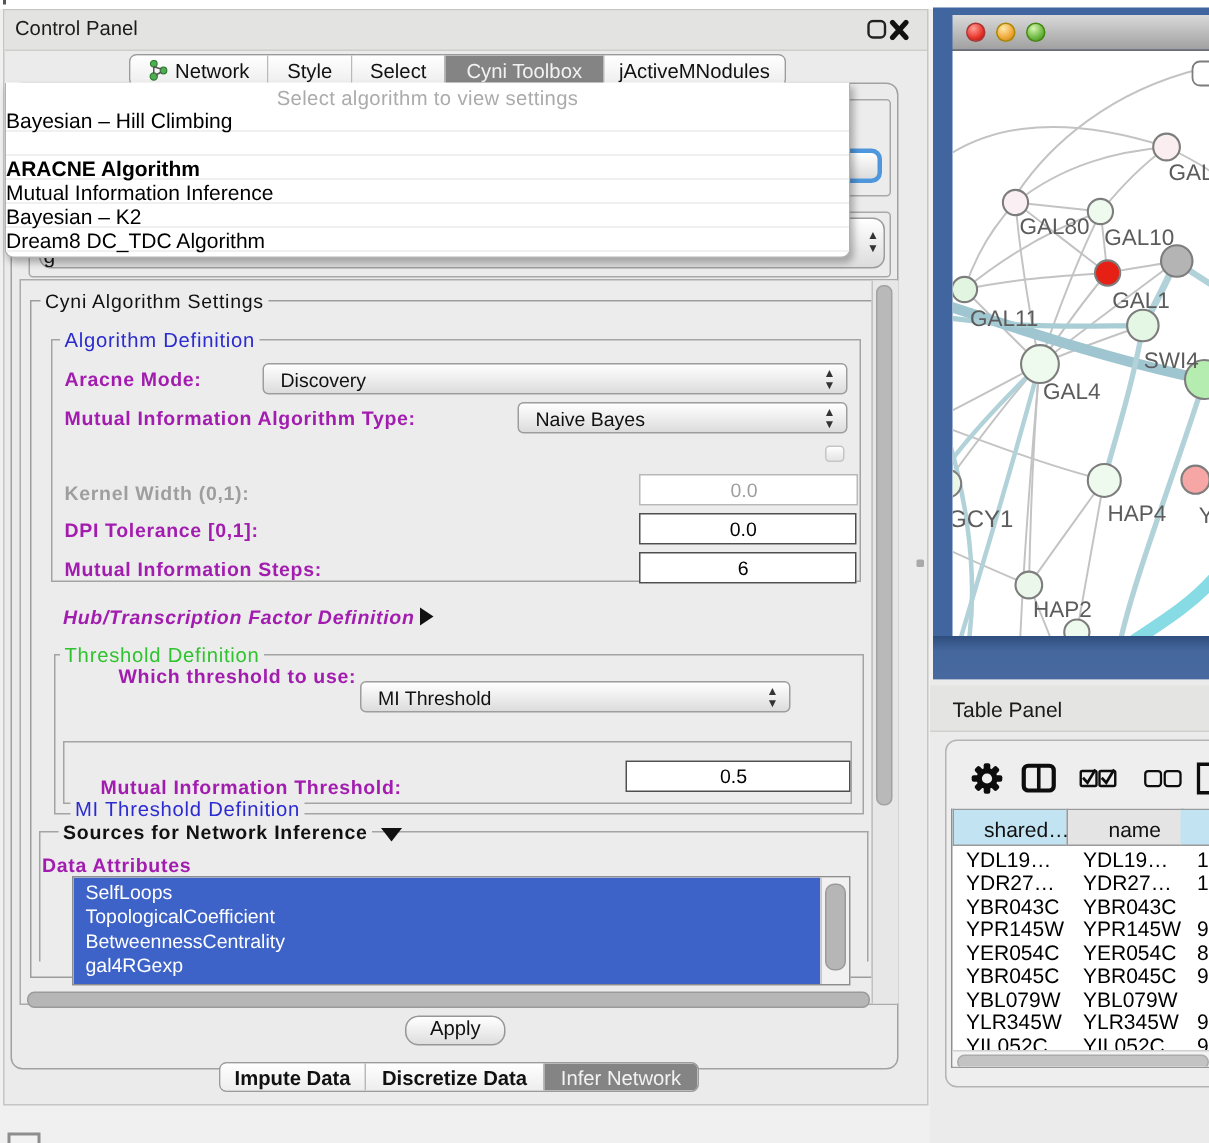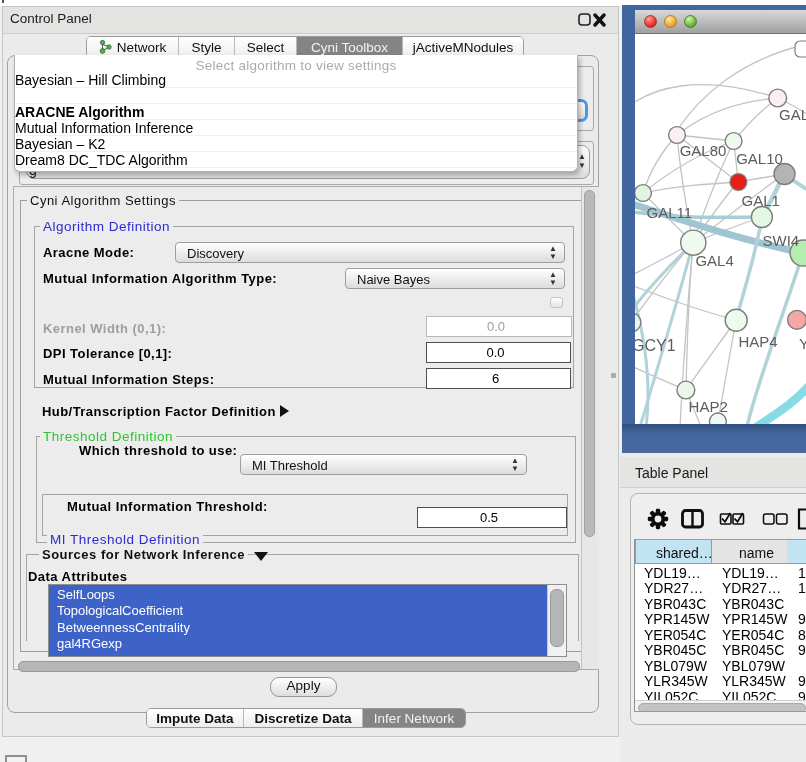--- a/index.html
+++ b/index.html
@@ -10,32 +10,32 @@
 
 #win{left:2px;top:6px;width:615px;height:729px;background:#ebebeb;border:1px solid #c6c6c4;}
 #titlebar{left:0;top:0;width:100%;height:26px;background:#e3e3e1;border-bottom:1px solid #cdcdcb;}
 #titlebar .t{position:absolute;left:7px;top:4px;font-size:13.5px;color:#1c1c1c;}
 
 .seg{position:absolute;display:flex;border:1px solid #9b9b9b;border-radius:5px;background:#fdfdfd;overflow:hidden;}
 .seg .s{display:flex;align-items:center;justify-content:center;font-size:13.5px;color:#111;border-right:1px solid #b9b9b9;background:linear-gradient(#ffffff,#ededed);}
 .seg .s:last-child{border-right:none;}
 .seg .s.sel{background:#848484;color:#f2f2f2;}
 
-#popup{left:14px;top:55px;width:562px;height:116px;background:#ffffff;border:1px solid #b2b2b2;border-top:none;border-radius:0 0 6px 6px;box-shadow:2px 3px 5px rgba(0,0,0,0.28);z-index:30;}
+#popup{left:3px;top:55px;width:562px;height:116px;background:#ffffff;border:1px solid #b2b2b2;border-top:none;border-radius:0 0 6px 6px;box-shadow:2px 3px 5px rgba(0,0,0,0.28);z-index:30;}
 #popup .hd{position:absolute;left:0;top:3px;width:100%;text-align:center;font-size:13.5px;color:#ababab;letter-spacing:0.25px;}
 #popup .it{position:absolute;left:0px;font-size:14px;color:#000;white-space:nowrap;}
 
 #sp{left:13px;top:186px;width:584px;height:482px;background:#ececec;border:1px solid #ababab;}
 .grp{position:absolute;border:1px solid #a4a4a4;}
 .grplab{position:absolute;background:#ececec;padding:0 3px;font-size:13px;white-space:nowrap;z-index:2;letter-spacing:0.5px;}
 .combo{position:absolute;border:1px solid #9d9d9d;border-radius:4px;background:linear-gradient(#ffffff,#dcdcdc);box-shadow:inset 0 1px 0 #fff;}
 .combo .ct{position:absolute;left:11px;top:3px;font-size:13px;color:#111;}
 .combo .ar{position:absolute;right:7px;top:1.5px;font-size:8px;color:#333;line-height:8.5px;}
 .fld{position:absolute;background:#ffffff;font-size:13px;text-align:center;}
-.lab{position:absolute;font-size:13px;color:#000000;font-weight:bold;white-space:nowrap;letter-spacing:0.45px;}
+.lab{position:absolute;font-size:13px;color:#a21caf;font-weight:bold;white-space:nowrap;letter-spacing:0.45px;}
 .dis{color:#9e9e9e !important;}
 
 #bluewin{left:622px;top:5px;width:184px;height:448px;background:#40659f;}
 #bluebot{position:absolute;left:0;top:419px;width:184px;height:29px;background:linear-gradient(#2f4e7e,#44679d 35%,#47699f);}
 #mactb{position:absolute;left:13px;top:5px;width:171px;height:23px;background:linear-gradient(#d9d9d9,#a0a0a0);border-bottom:1px solid #6e6e6e;}
 .tl{position:absolute;top:4.5px;width:11px;height:11px;border-radius:50%;}
 #netarea{position:absolute;left:13px;top:29px;width:171px;height:390px;background:#ffffff;overflow:hidden;}
 #tpanel{left:620px;top:453px;width:186px;height:309px;background:#ebebeb;}
 #tptitle{position:absolute;left:0;top:4px;width:100%;height:30px;background:#e4e4e2;border-bottom:1px solid #d0d0d0;}
 #tptitle .t{position:absolute;left:15px;top:8px;font-size:14px;color:#1a1a1a;}
@@ -106,33 +106,33 @@
       <span class="ar">▲<br>▼</span>
     </div>
   <div class="abs" style="left:536px;top:110px;width:11px;height:9px;border:1px solid #c5c5c5;border-radius:3px;background:linear-gradient(#fefefe,#e4e4e4);"></div>
   <div class="lab dis" style="left:29px;top:134px;">Kernel Width (0,1):</div>
   <div class="fld dis" style="left:412px;top:129px;width:138px;height:17px;border:1px solid #b8b8b8;padding:2px 6px 0 0;color:#a2a2a2;">0.0</div>
   <div class="lab" style="left:29px;top:159px;">DPI Tolerance [0,1]:</div>
   <div class="fld" style="left:412px;top:155px;width:137px;height:17px;border:1.5px solid #4f4f4f;padding:2px 6px 0 0;color:#000;">0.0</div>
   <div class="lab" style="left:29px;top:185px;">Mutual Information Steps:</div>
   <div class="fld" style="left:412px;top:181px;width:137px;height:17px;border:1.5px solid #4f4f4f;padding:2px 6px 0 0;color:#000;">6</div>
 
-  <div class="lab" style="left:28px;top:217px;">Hub/Transcription Factor Definition</div>
+  <div class="lab" style="left:28px;top:217px;font-style:italic;">Hub/Transcription Factor Definition</div>
   <div class="abs" style="left:266px;top:218px;width:0;height:0;border-left:9px solid #111;border-top:6px solid transparent;border-bottom:6px solid transparent;"></div>
 
   <div class="grp" style="left:22px;top:249px;width:538px;height:105px;"></div>
   <div class="grplab" style="left:26px;top:242px;color:#2fc42f;font-size:13.5px;">Threshold Definition</div>
   <div class="lab" style="left:65px;top:256px;">Which threshold to use:</div>
   <div class="combo" style="left:226px;top:267px;width:285px;height:19px;">
       <span class="ct">MI Threshold</span>
       <span class="ar">▲<br>▼</span>
     </div>
   <div class="grp" style="left:28px;top:307px;width:524px;height:40px;"></div>
   <div class="grplab" style="left:33px;top:300px;color:#2b2bd0;font-size:13.5px;margin-top:45px;">MI Threshold Definition</div>
-  <div class="lab" style="left:37px;top:312px;padding-left:16px;">Mutual Information Threshold:</div>
+  <div class="lab" style="left:37px;top:330px;padding-left:16px;">Mutual Information Threshold:</div>
   <div class="fld" style="left:403px;top:320px;width:142px;height:17px;border:1.5px solid #4f4f4f;padding:2px 6px 0 0;color:#000;">0.5</div>
 
   <div class="grp" style="left:12px;top:367px;width:551px;height:86px;border-bottom:none;"></div>
   <div class="grplab" style="left:25px;top:360px;color:#111;font-weight:bold;">Sources for Network Inference</div>
   <div class="abs" style="left:240px;top:365px;width:0;height:0;border-top:9px solid #111;border-left:7px solid transparent;border-right:7px solid transparent;"></div>
   <div class="lab" style="left:14px;top:382px;">Data Attributes</div>
 
   <div class="abs" style="left:34px;top:397px;width:517px;height:71px;border:1px solid #8e8e8e;background:#ffffff;overflow:hidden;">
     <div class="abs" style="left:0;top:0;width:498px;height:71px;background:#3e63c8;"></div>
     <div class="abs" style="left:8px;top:2px;font-size:13px;color:#fff;line-height:16.4px;">SelfLoops<br>TopologicalCoefficient<br>BetweennessCentrality<br>gal4RGexp</div>

